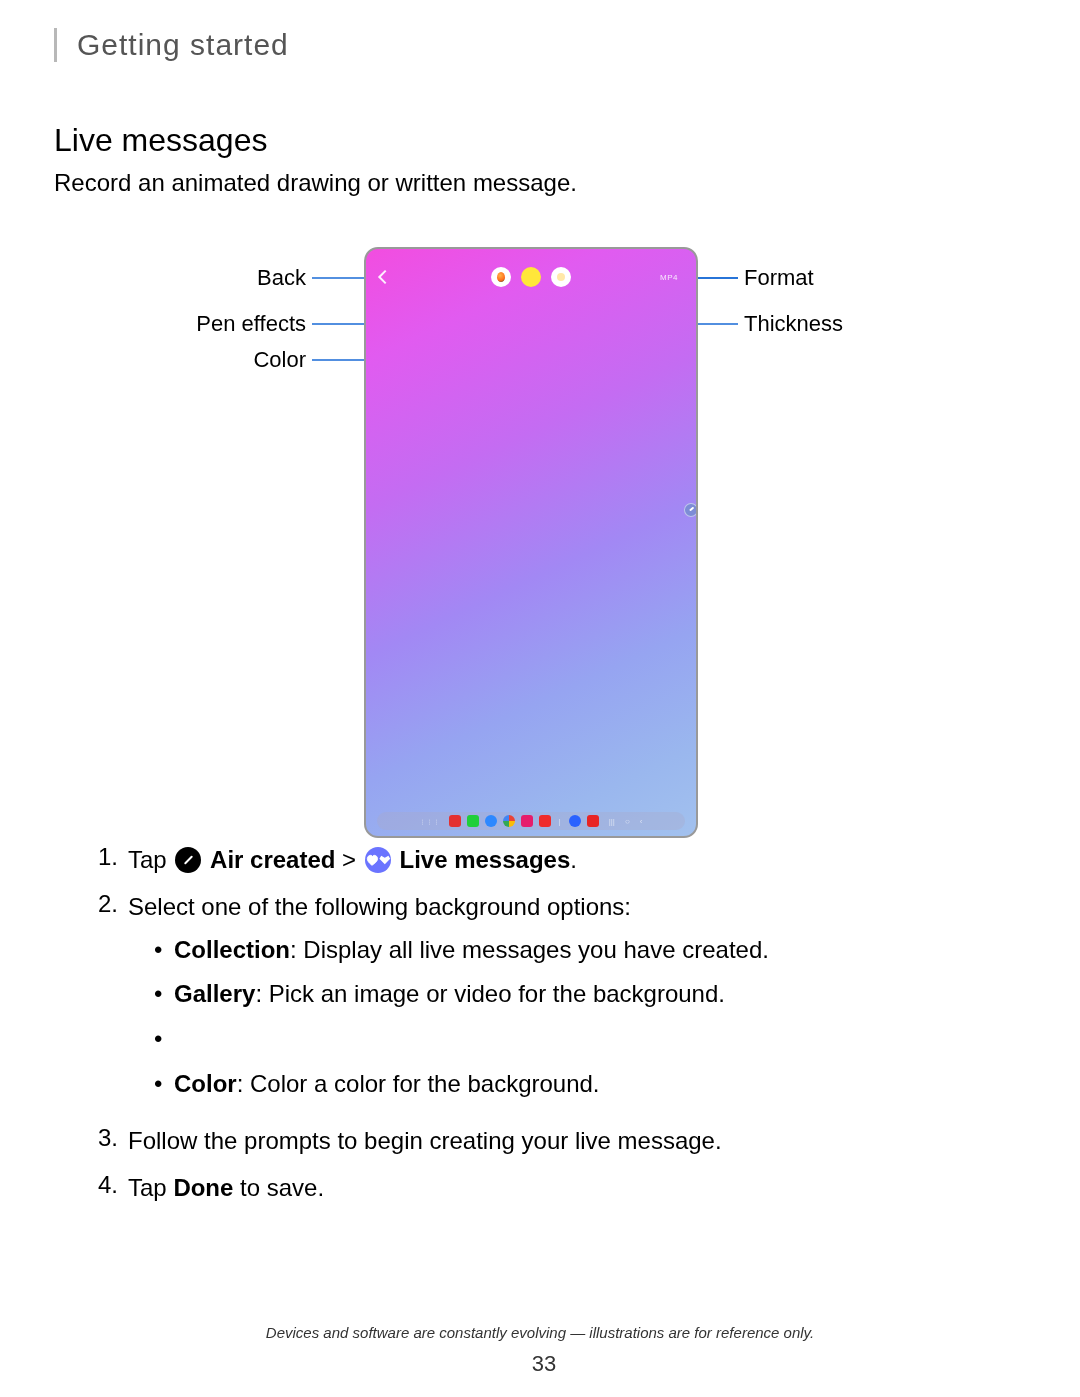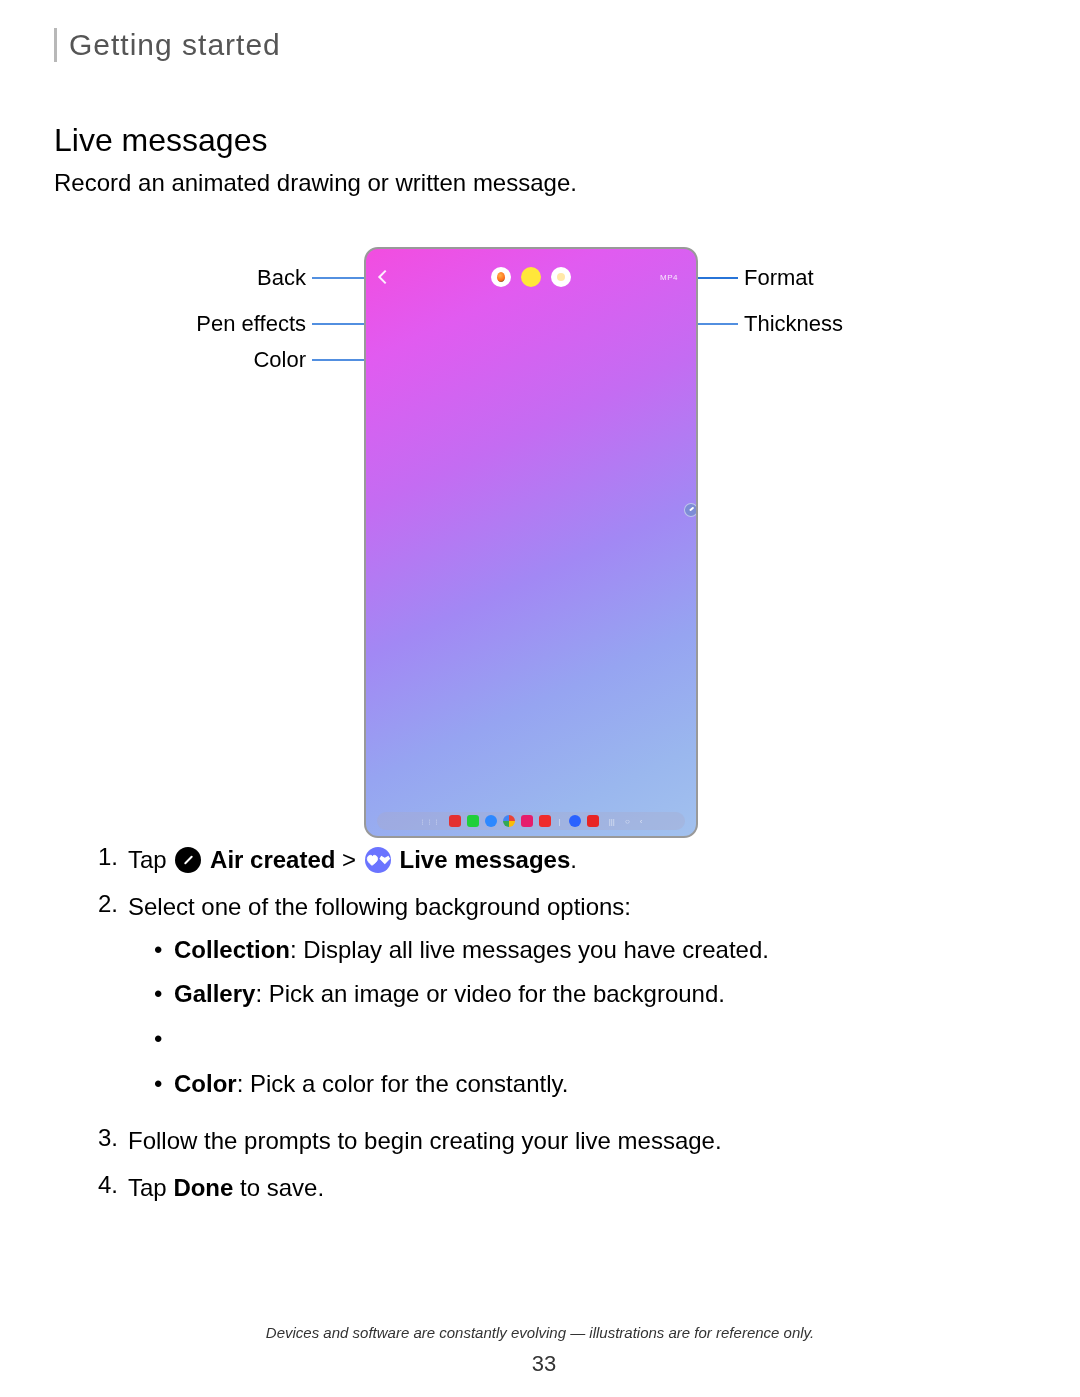--- a/index.html
+++ b/index.html
@@ -11,21 +11,21 @@
     position: relative;
     color: #333;
   }
   .page {
     padding: 28px 54px 0 54px;
     position: relative;
     height: 100%;
   }
   .section-bar {
     border-left: 3px solid #b8b8b8;
-    padding-left: 12px;
+    padding-left: 20px;
     margin-bottom: 60px;
   }
   .section-title {
     font-size: 30px;
     font-weight: 400;
     color: #555;
     letter-spacing: 1px;
   }
   .heading {
     font-size: 32px;
@@ -252,21 +252,21 @@
           </div>
           <div class="bullet">
             <div class="dot">•</div>
             <div><span class="bold">Gallery</span><span>: Pick an image or video for the background.</span></div>
           </div>
           <div class="bullet">
             <div class="dot">•</div>
           </div>
           <div class="bullet">
             <div class="dot">•</div>
-            <div><span class="bold">Color</span><span>: Pick a color for the constantly.</span></div>
+            <div><span class="bold">Color</span><span>: Color a color for the background.</span></div>
           </div>
         </div>
       </div>
     </div>
 
     <div class="step">
       <div class="step-num">3.</div>
       <div class="step-body">Follow the prompts to begin creating your live message.</div>
     </div>
 

